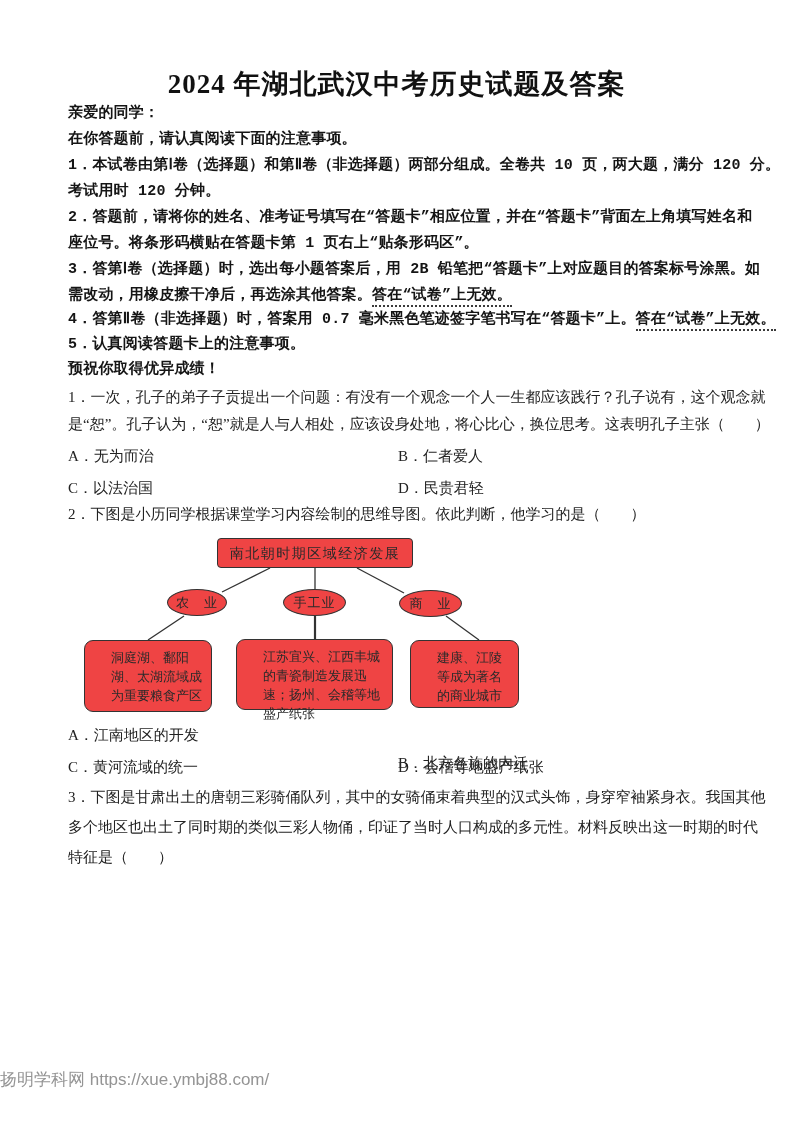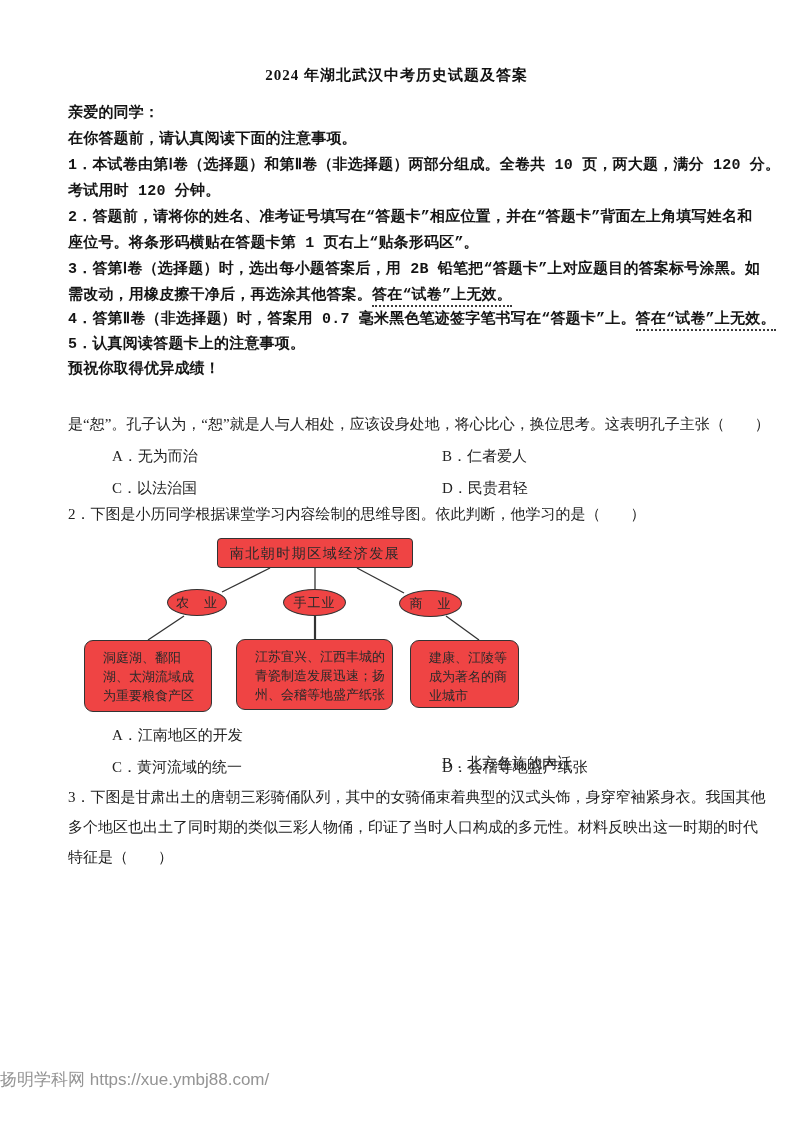--- a/index.html
+++ b/index.html
@@ -7,38 +7,38 @@
     position:relative;
     width:793px; height:1122px;
     margin:0 auto;
     background:#ffffff;
     overflow:hidden;
     font-family:"Liberation Serif","DejaVu Serif",serif;
     color:#1c1c1c;
   }
   .doc-title {
     position:absolute; top:66px; left:0; width:793px;
-    text-align:center; font-size:15px; font-weight:bold;
+    text-align:center; font-size:27px; font-weight:bold;
     letter-spacing:1px; color:#111;
     font-family:"Liberation Serif","DejaVu Serif",serif;
   }
   .line {
     position:absolute; left:68px; width:660px;
     font-size:15px; line-height:18px; white-space:nowrap;
   }
   .notice {
     font-family:Liberation Mono, monospace;
     font-weight:600; letter-spacing:0.2px; color:#151515;
   }
   .qtext {
     font-family:"Liberation Serif","DejaVu Serif",serif;
     font-weight:400; color:#222;
   }
   .opt { position:absolute; font-size:15px; white-space:nowrap; color:#222;
-         font-family:"Liberation Serif","DejaVu Serif",serif;margin-left:44px; }
+         font-family:"Liberation Serif","DejaVu Serif",serif; }
   .col-left  { left:68px; }
   .col-right { left:398px; }
   .emph { border-bottom:2px dotted #3a3a3a; padding-bottom:1px; }
 
   
   .diagram { position:absolute; left:0; top:535px; width:793px; height:185px; }
   .diagram svg { position:absolute; left:0; top:0; }
   .node {
     position:absolute; box-sizing:border-box;
     border:1.5px solid #333; background:#ef4444;
@@ -50,21 +50,21 @@
     border-radius:4px; display:flex; align-items:center; justify-content:center;
     font-size:14px; letter-spacing:1.5px;
   }
   .node-oval {
     border-radius:50%; display:flex; align-items:center; justify-content:center;
     letter-spacing:1px;
   }
   .oval-1 { left:167px; top:54px; width:60px; height:27px; }
   .oval-2 { left:283px; top:54px; width:63px; height:27px; }
   .oval-3 { left:399px; top:55px; width:63px; height:27px; }
-  .node-leaf { border-radius:9px; padding:7px 6px 0 18px; }
+  .node-leaf { border-radius:9px; padding:7px 6px 0 26px; }
   .leaf-1 { left:84px;  top:105px; width:128px; height:72px; }
   .leaf-2 { left:236px; top:104px; width:157px; height:71px; }
   .leaf-3 { left:410px; top:105px; width:109px; height:68px; }
 
   .footer {
     position:absolute; top:1068px; left:0; width:793px;
     text-align:left; font-size:17px; color:#949494;
     font-family:"Liberation Sans","DejaVu Sans",sans-serif;
   }
 </style>
@@ -80,20 +80,21 @@
   <div class="line notice" style="top:157px">1．本试卷由第Ⅰ卷（选择题）和第Ⅱ卷（非选择题）两部分组成。全卷共 10 页，两大题，满分 120 分。</div>
   <div class="line notice" style="top:183px">考试用时 120 分钟。</div>
   <div class="line notice" style="top:209px">2．答题前，请将你的姓名、准考证号填写在“答题卡”相应位置，并在“答题卡”背面左上角填写姓名和</div>
   <div class="line notice" style="top:235px">座位号。将条形码横贴在答题卡第 1 页右上“贴条形码区”。</div>
   <div class="line notice" style="top:261px">3．答第Ⅰ卷（选择题）时，选出每小题答案后，用 2B 铅笔把“答题卡”上对应题目的答案标号涂黑。如</div>
   <div class="line notice" style="top:287px"><span>需改动，用橡皮擦干净后，再选涂其他答案。</span><span class="emph">答在“试卷”上无效。</span></div>
   <div class="line notice" style="top:311px"><span>4．答第Ⅱ卷（非选择题）时，答案用 0.7 毫米黑色笔迹签字笔书写在“答题卡”上。</span><span class="emph">答在“试卷”上无效。</span></div>
   <div class="line notice" style="top:336px">5．认真阅读答题卡上的注意事项。</div>
   <div class="line notice" style="top:361px">预祝你取得优异成绩！</div>
 
+  <div class="line qtext" style="top:388px">1．一次，孔子的弟子子贡提出一个问题：有没有一个观念一个人一生都应该践行？孔子说有，这个观念就</div>
   <div class="line qtext" style="top:415px">是“恕”。孔子认为，“恕”就是人与人相处，应该设身处地，将心比心，换位思考。这表明孔子主张（　　）</div>
   <div class="opt col-left" style="top:447px">A．无为而治</div>
   <div class="opt col-right" style="top:447px">B．仁者爱人</div>
   <div class="opt col-left" style="top:479px">C．以法治国</div>
   <div class="opt col-right" style="top:479px">D．民贵君轻</div>
 
   <div class="line qtext" style="top:505px">2．下图是小历同学根据课堂学习内容绘制的思维导图。依此判断，他学习的是（　　）</div>
 
   <div class="diagram">
     <svg width="793" height="185" viewBox="0 0 793 185">

